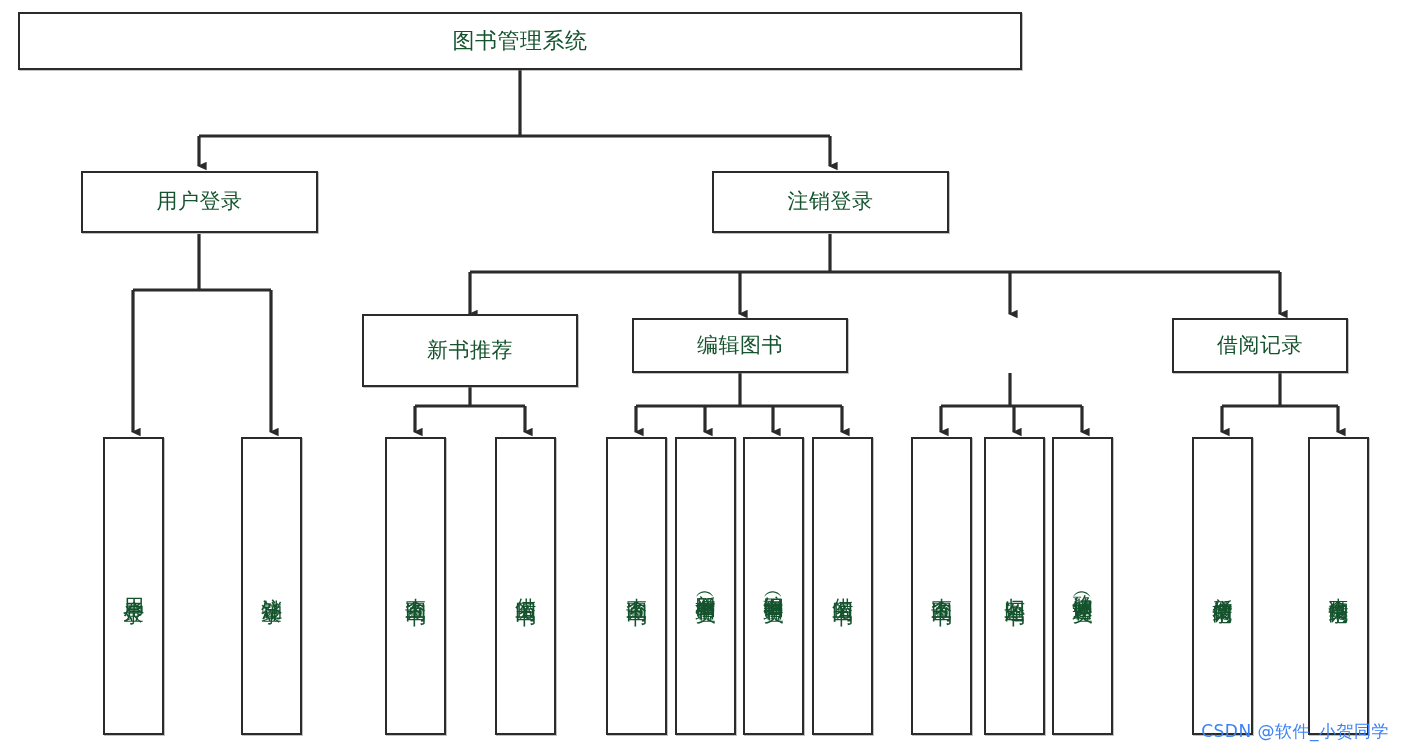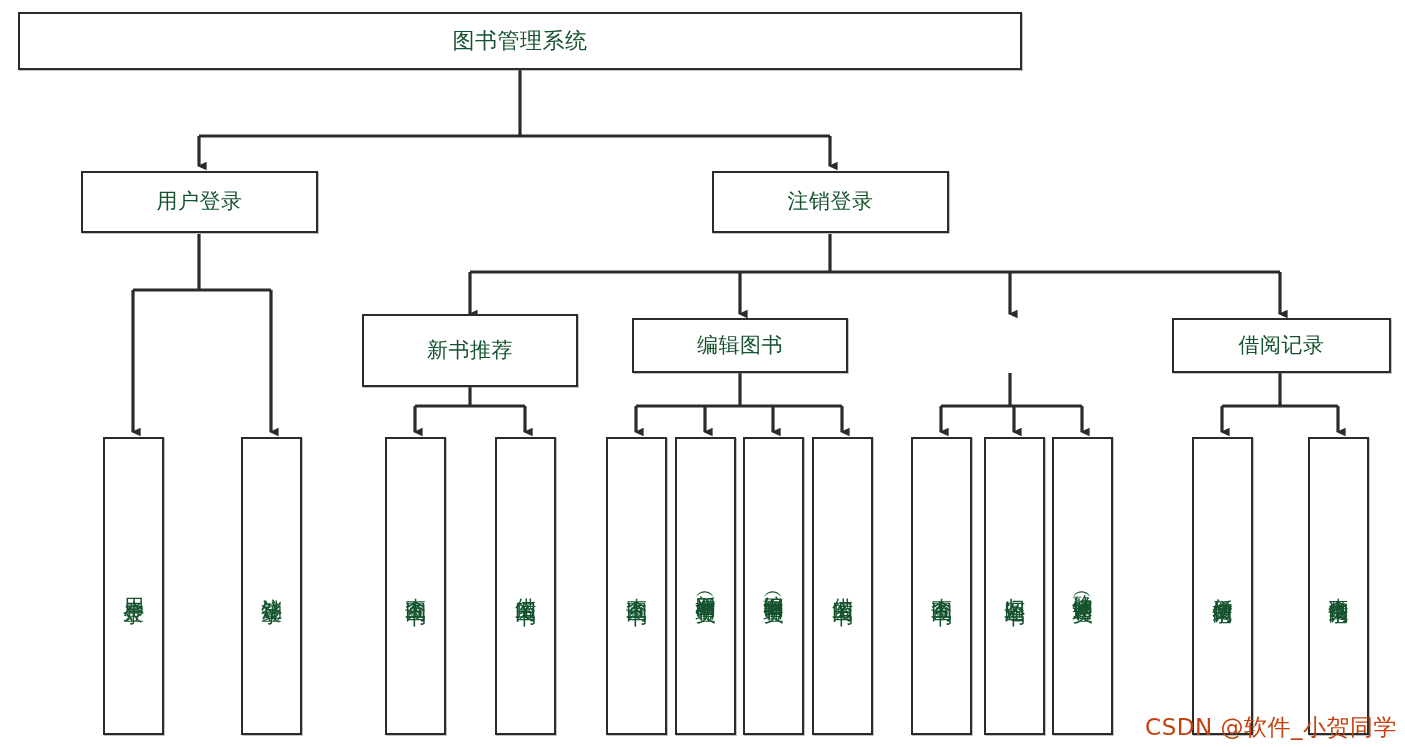--- a/index.html
+++ b/index.html
@@ -63,24 +63,24 @@
     letter-spacing: 2.5px;
     max-height: 280px;
   }
   .node.vertical.narrow .node-label {
     font-size: 20px;
     letter-spacing: 1.5px;
     max-height: 290px;
   }
   #watermark {
     position: absolute;
-    right: 8px;
+    right: 16px;
     bottom: 4px;
-    font-size: 23px;
-    color: #c2410c;
+    font-size: 17px;
+    color: #3b82f6;
     letter-spacing: 0.5px;
     user-select: none;
     white-space: nowrap;
   }
 </style>
 </head>
 <body>
 
 <div id="diagram-root">
 
@@ -146,21 +146,21 @@
   <div class="node horizontal" style="left:712px; top:171px; width:237px; height:62px;">
     <span class="node-label">注销登录</span>
   </div>
 
   <div class="node horizontal" style="left:362px; top:314px; width:216px; height:73px;">
     <span class="node-label">新书推荐</span>
   </div>
   <div class="node horizontal" style="left:632px; top:318px; width:216px; height:55px;">
     <span class="node-label">编辑图书</span>
   </div>
-  <div class="node horizontal" style="left:1172px; top:318px; width:219px; height:55px;">
+  <div class="node horizontal" style="left:1172px; top:318px; width:176px; height:55px;">
     <span class="node-label">借阅记录</span>
   </div>
 
   <div class="node vertical" style="left:103px; top:437px; width:61px; height:298px;">
     <span class="node-label">用户登录</span>
   </div>
   <div class="node vertical" style="left:241px; top:437px; width:61px; height:298px;">
     <span class="node-label">注销登录</span>
   </div>
 

